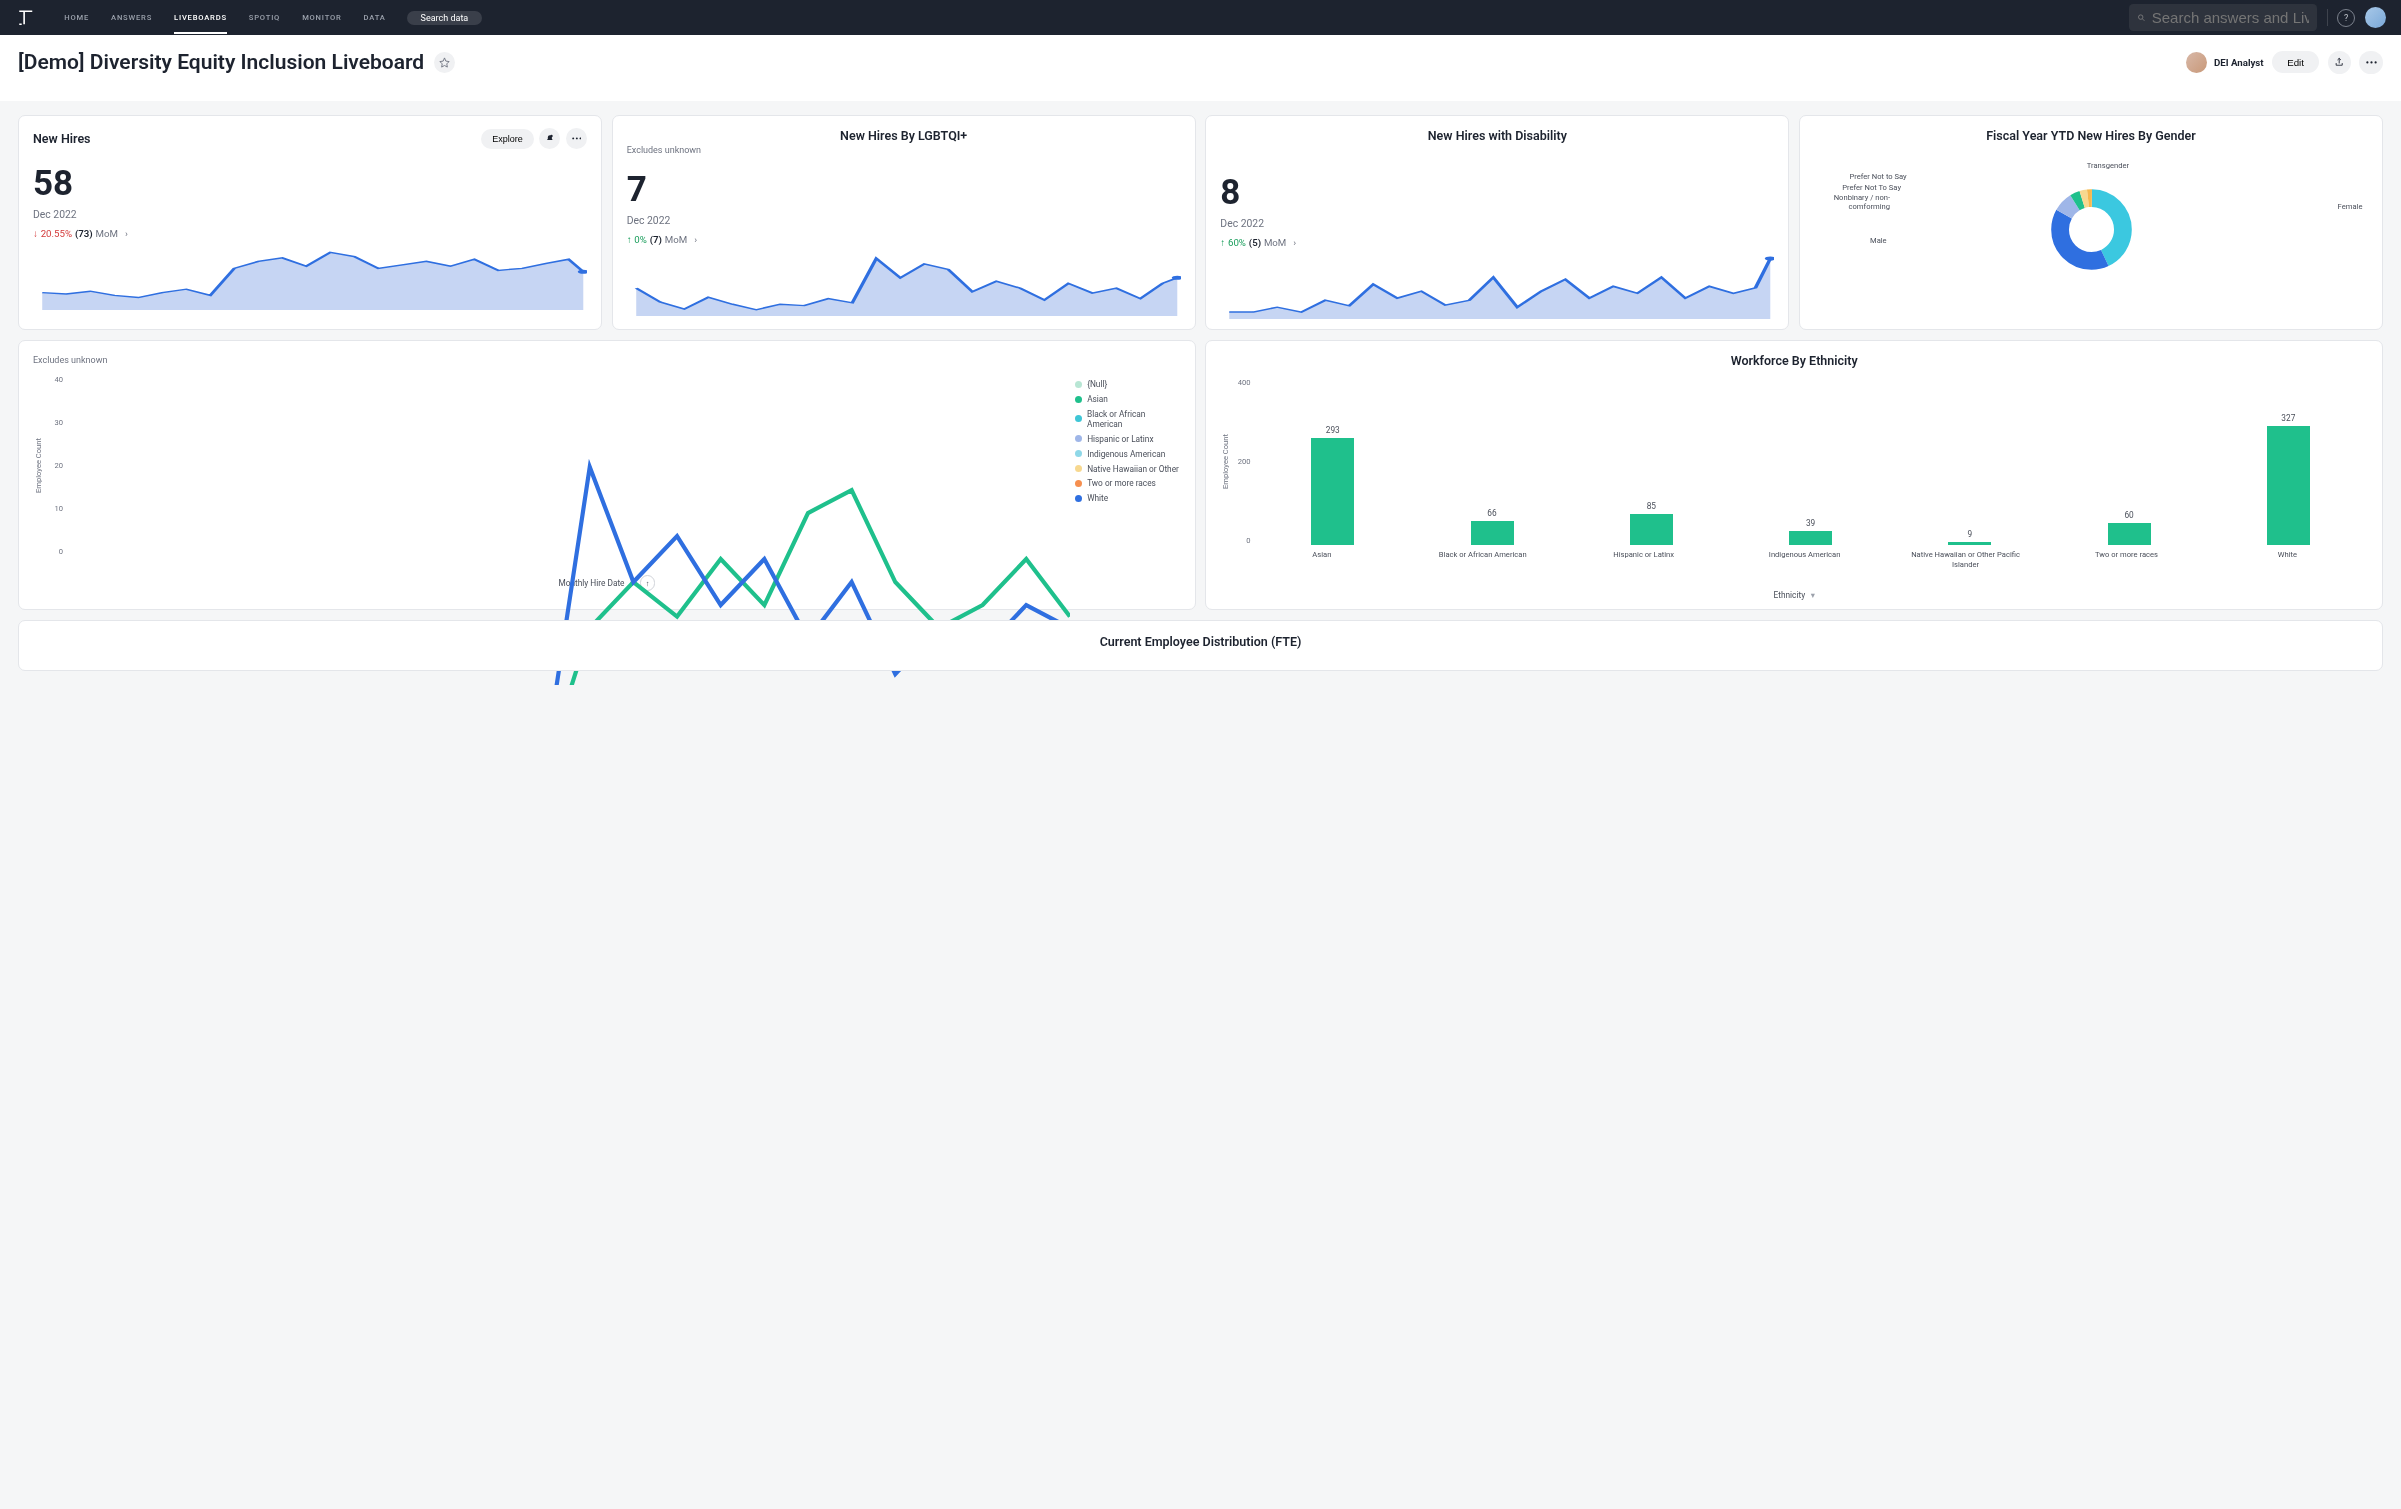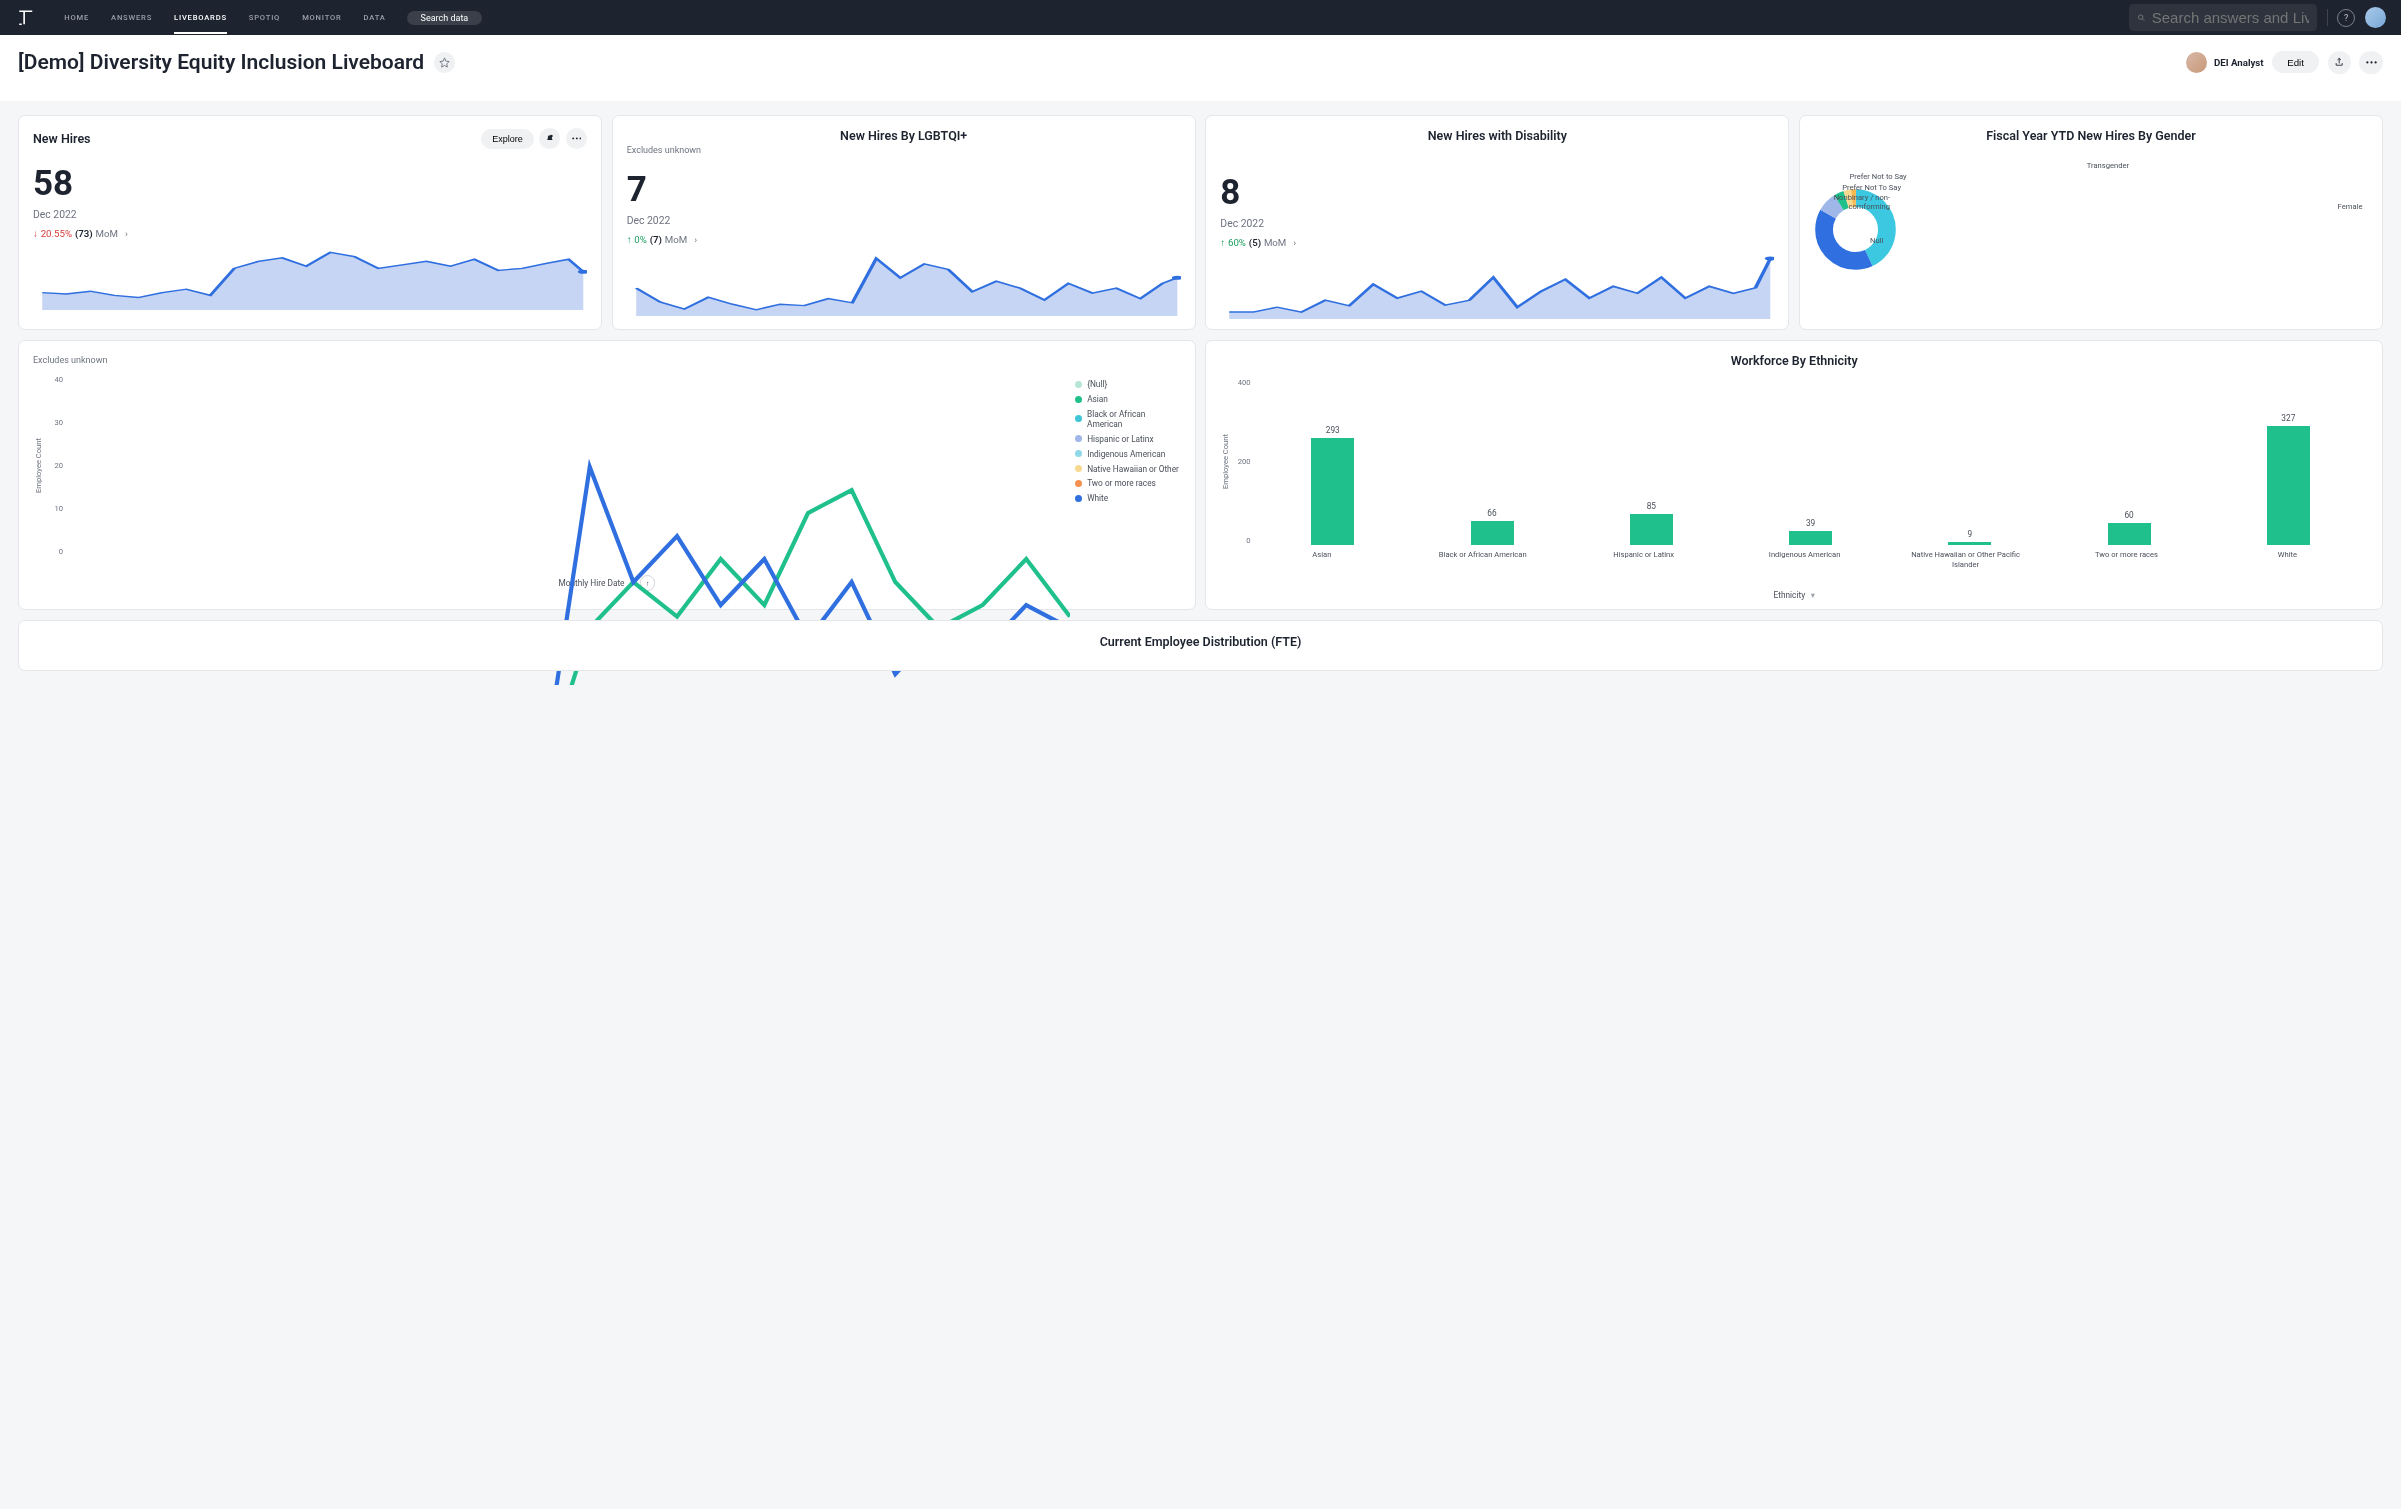--- a/index.html
+++ b/index.html
@@ -48,21 +48,21 @@
   .up { color: #1a9e5c; }
   .paren { color: #1d232f; font-weight: 600; }
   .mom { color: #6e7380; }
   .chev { color: #6e7380; margin-left: 4.2px; }
   .spark-wrap { height: 66px; margin-top: 5.6px; }
   
   .span2 { grid-column: span 2; }
   .span4 { grid-column: span 4; }
   
   
-  .donut-wrap { display: flex; align-items: center; justify-content: flex-start; margin-top: 16.7px; position: relative; height: 139px; }
+  .donut-wrap { display: flex; align-items: center; justify-content: center; margin-top: 16.7px; position: relative; height: 139px; }
   .donut-labels { position: absolute; inset: 0; font-size: 7.6px; color: #4a4f5a; }
   .dlabel { position: absolute; white-space: nowrap; }
   
   
   .linechart-wrap { display: flex; height: 181px; margin-top: 9.7px; }
   .y-axis-label { writing-mode: vertical-rl; transform: rotate(180deg); font-size: 7.6px; color: #6e7380; text-align: center; padding: 0 1.4px; }
   .chart-area { flex: 1; position: relative; }
   .legend { width: 111px; font-size: 8.3px; color: #4a4f5a; padding-left: 5.6px; padding-top: 4.2px; }
   .legend-item { display: flex; align-items: center; gap: 4.9px; margin-bottom: 4.9px; }
   .swatch { width: 7px; height: 7px; border-radius: 50%; }
@@ -236,21 +236,21 @@
         <circle cx="21" cy="21" r="15.9" fill="none" stroke="#9fb6e8" stroke-width="9" stroke-dasharray="8 92" stroke-dashoffset="-58"></circle>
         <circle cx="21" cy="21" r="15.9" fill="none" stroke="#1fc08c" stroke-width="9" stroke-dasharray="4 96" stroke-dashoffset="-66"></circle>
         <circle cx="21" cy="21" r="15.9" fill="none" stroke="#f7d88f" stroke-width="9" stroke-dasharray="3 97" stroke-dashoffset="-70"></circle>
         <circle cx="21" cy="21" r="15.9" fill="none" stroke="#f6b84f" stroke-width="9" stroke-dasharray="2 98" stroke-dashoffset="-73"></circle>
       </svg>
       <div class="donut-labels">
         <div class="dlabel" style="top:1.4px; left:50%; transform:translateX(-10%);">Transgender</div>
         <div class="dlabel" style="top:12.5px; left:9.7px; text-align:right; width:83px;">Prefer Not to Say</div>
         <div class="dlabel" style="top:23.6px; left:0px; text-align:right; width:87px;">Prefer Not To Say</div>
         <div class="dlabel" style="top:33px; left:0px; width:76px; text-align:right; white-space:normal;">Nonbinary / non-comforming</div>
-        <div class="dlabel" style="top:76px; left:56px;">Null</div>
+        <div class="dlabel" style="top:76px; left:56px;">Male</div>
         <div class="dlabel" style="top:42px; right:5.6px;">Female</div>
       </div>
     </div>
   </div>
 
   <div class="card span2">
     <div class="card-sub">Excludes unknown</div>
     <div class="linechart-wrap">
       <div class="y-axis-label">Employee Count</div>
       <div style="position:relative; flex:1; margin-left:21px;">

